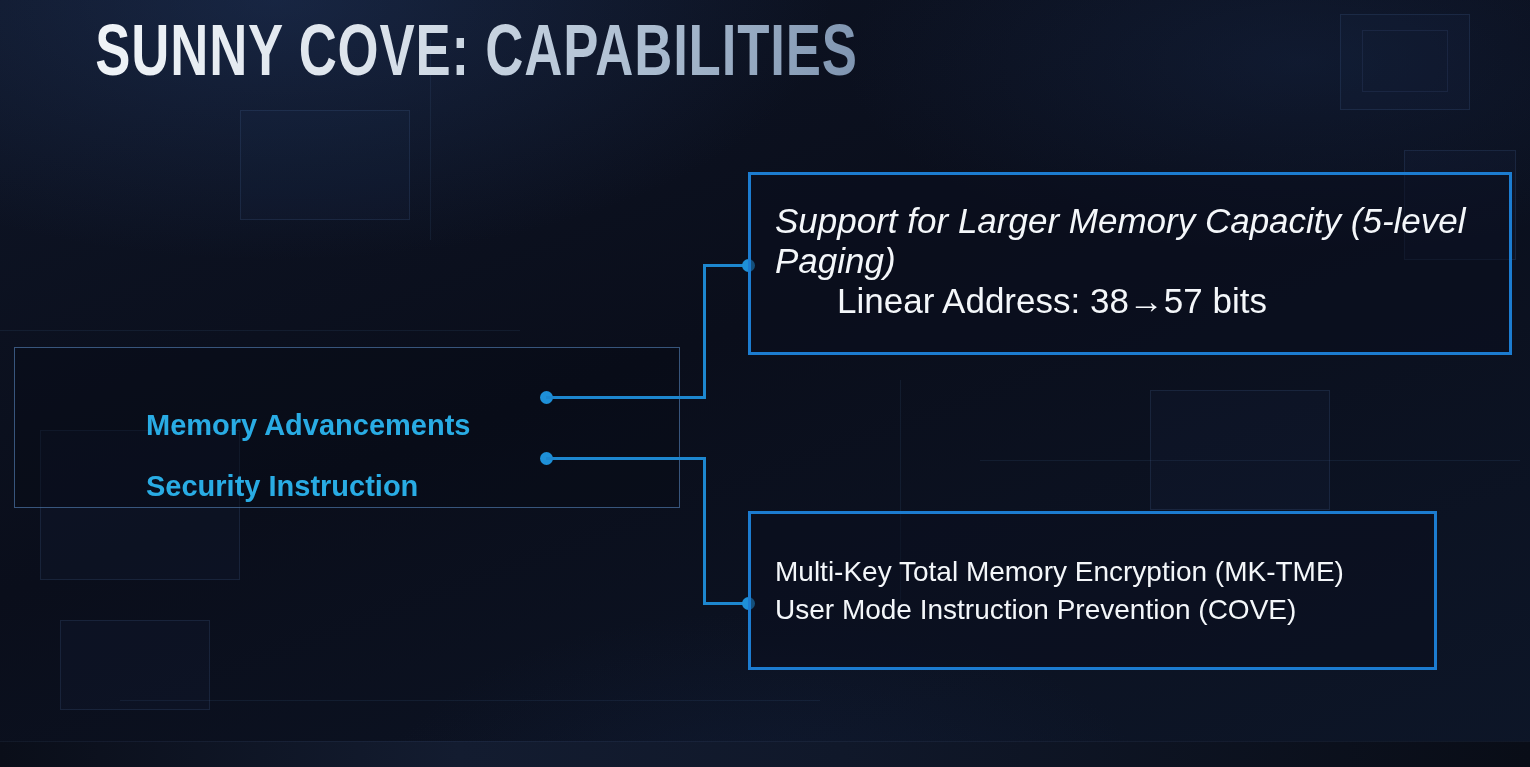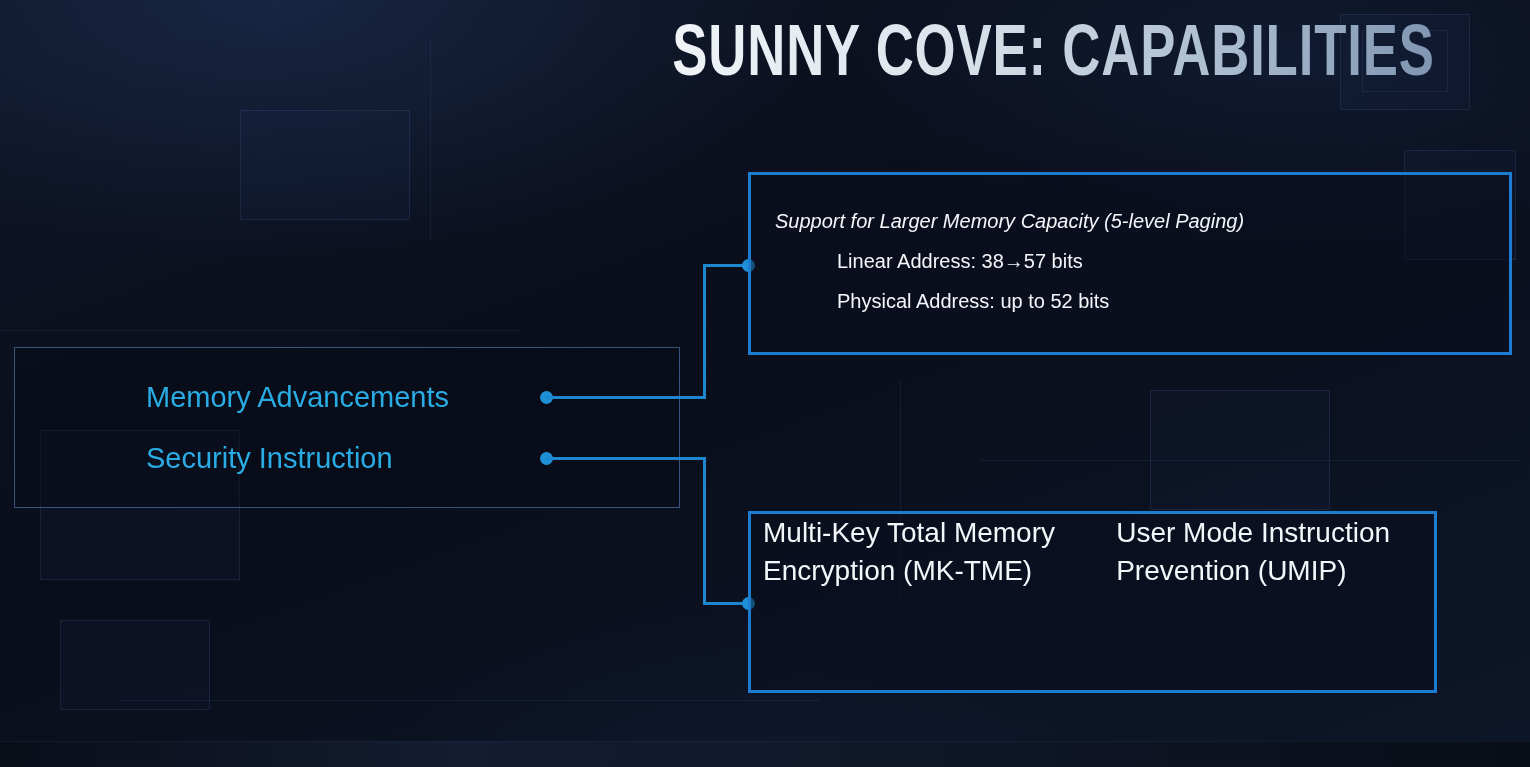--- a/index.html
+++ b/index.html
@@ -30,21 +30,21 @@
   }
   .trace-h { position: absolute; height: 1px; background: rgba(95,135,195,0.11); }
   .trace-v { position: absolute; width: 1px; background: rgba(95,135,195,0.11); }
 
   
   .title-wrap {
     position: absolute;
     top: 8px; left: 0;
     width: 100%;
     display: flex;
-    justify-content: flex-end;
+    justify-content: flex-start;
   }
   .title {
     font-size: 66px;
     font-weight: 700;
     letter-spacing: 1px;
     white-space: nowrap;
     transform: scaleX(0.80) scaleY(1.10);
     transform-origin: center top;
     background: linear-gradient(105deg, #f0f4f8 0%, #dde4ec 35%, #aebfd2 70%, #7e94b0 100%);
     -webkit-background-clip: text;
@@ -56,23 +56,24 @@
   .left-box {
     position: absolute;
     left: 14px; top: 347px;
     width: 666px; height: 161px;
     border: 1px solid rgba(95,145,205,0.55);
     background: rgba(6,10,22,0.45);
   }
   .adv-label {
     position: absolute;
     font-size: 29px;
-    font-weight: 400;
+    font-weight: 700;
     color: #29ace4;
     white-space: nowrap;
+    margin-top: 28px;
   }
   .adv-label.mem { left: 146px; top: 381px; }
   .adv-label.sec { left: 146px; top: 442px; }
 
   
   .node-dot {
     position: absolute;
     width: 13px; height: 13px;
     border-radius: 50%;
     background: #1e90d8;
@@ -83,32 +84,32 @@
   .info-box {
     position: absolute;
     border: 3px solid #1c7cd0;
     background: rgba(9,14,30,0.5);
     color: #f4f7fa;
   }
   .box-memory {
     left: 748px; top: 172px;
     width: 764px; height: 183px;
     padding: 26px 10px 0 24px;
-    font-size: 20px;
+    font-size: 35px;
     line-height: 40px;
   }
   .box-memory .heading { font-style: italic; }
   .box-memory .mem-line { padding-left: 62px; }
   .box-security {
     left: 748px; top: 511px;
-    width: 689px; height: 182px;
+    width: 689px; height: 159px;
     display: flex;
-    flex-direction: row;
+    flex-direction: column;
     justify-content: center;
-    padding-left: 12px;
+    padding-left: 24px;
     font-size: 28px;
     line-height: 38px;
   }
 
   
   .bottom-band {
     position: absolute;
     left: 0; bottom: 0;
     width: 100%; height: 26px;
     background: linear-gradient(90deg, #0a0e19 0%, #131c30 30%, #10182a 55%, #090d17 100%);
@@ -151,23 +152,22 @@
 
   <div class="node-dot" style="left:540px; top:452px;"></div>
   <div class="conn" style="left:546px; top:457px; width:160px; height:3px;"></div>
   <div class="conn" style="left:703px; top:457px; width:3px; height:148px;"></div>
   <div class="conn" style="left:703px; top:602px; width:48px; height:3px;"></div>
   <div class="node-dot" style="left:742px; top:597px;"></div>
 
   <div class="info-box box-memory">
     <div class="heading">Support for Larger Memory Capacity (5-level Paging)</div>
     <div class="mem-line">Linear Address: 38→57 bits</div>
-    <div class="mem-line">Physical Address: up to 52 bits</div>
   </div>
 
   <div class="info-box box-security">
     <div>Multi-Key Total Memory Encryption (MK-TME)</div>
-    <div>User Mode Instruction Prevention (UMIP)</div>
+    <div>User Mode Instruction Prevention (COVE)</div>
   </div>
 
   <div class="bottom-band"></div>
 
 </div>
 
 </body></html>

